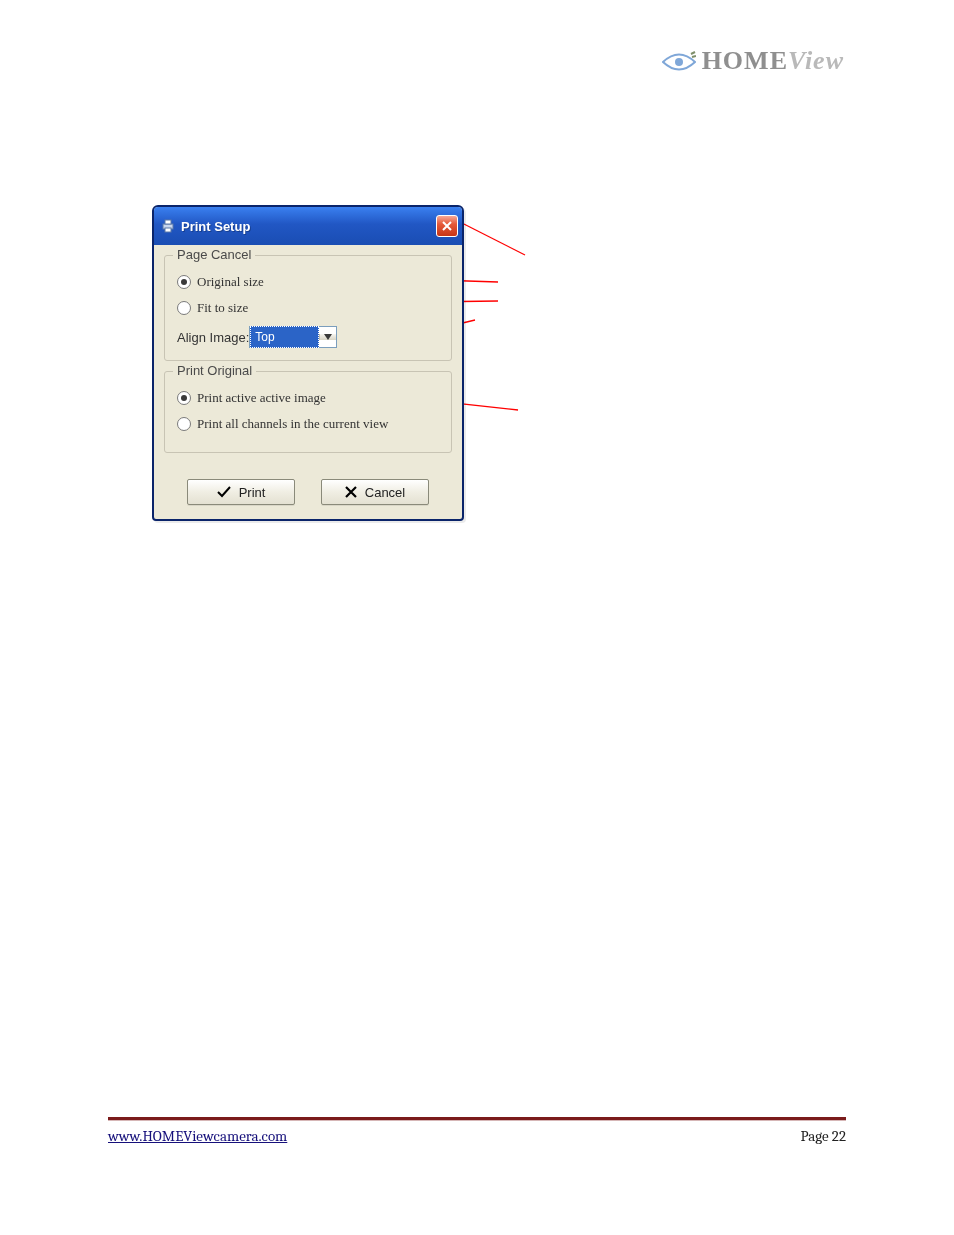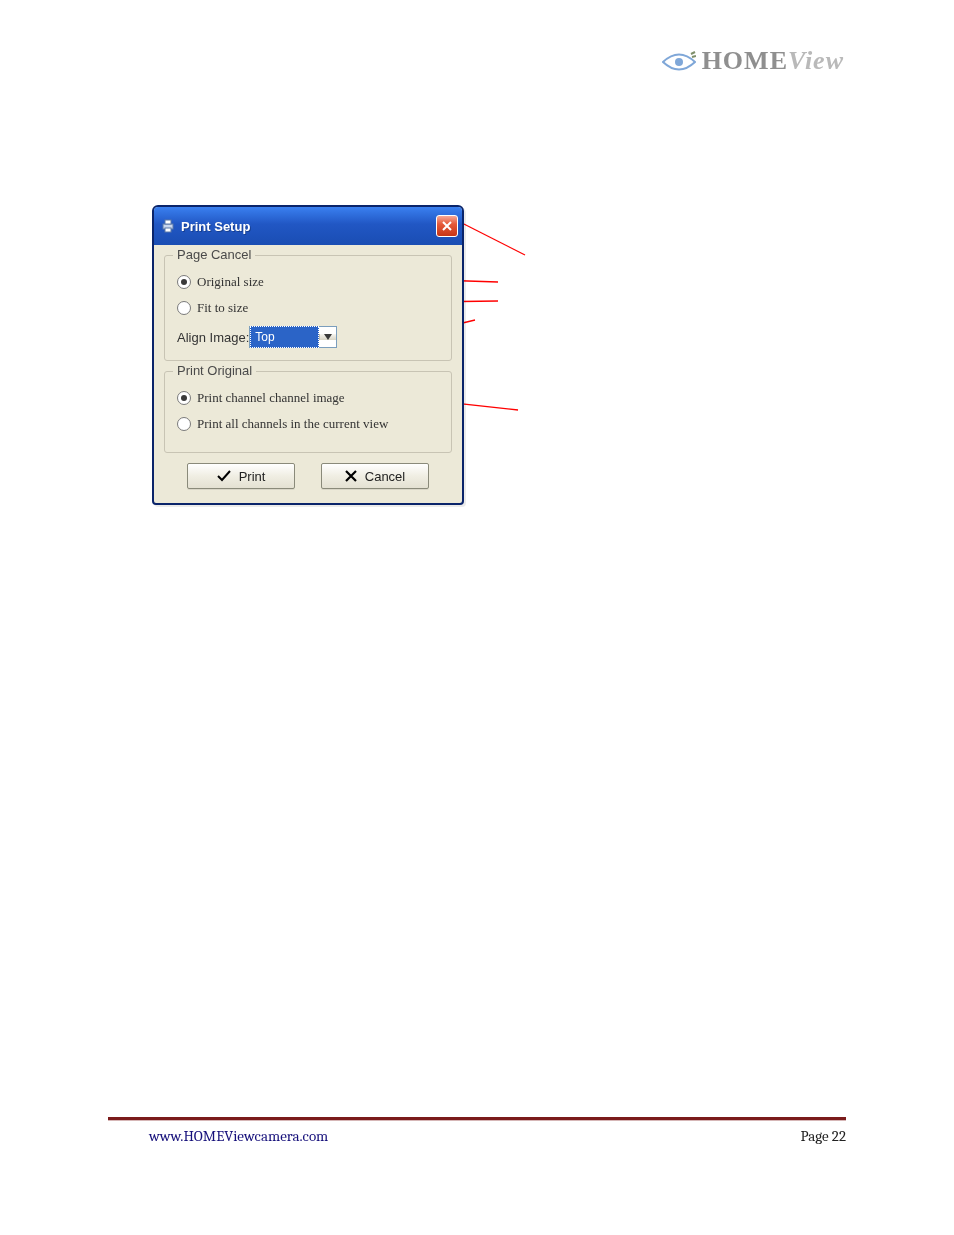--- a/index.html
+++ b/index.html
@@ -200,20 +200,21 @@
     min-width: 86px;
     height: 24px;
     padding: 0 10px;
     border: 1px solid #8a8a7a;
     border-radius: 2px;
     background: linear-gradient(to bottom, #ffffff 0%, #f0eee3 50%, #e4e1d2 100%);
     color: #222;
     cursor: pointer;
     font-size: 13px;
     box-shadow: 0 1px 0 rgba(0,0,0,0.08);
+    margin-top: 16px;
   }
 
   
   .footer {
     position: absolute;
     left: 108px;
     right: 108px;
     bottom: 90px;
   }
   .footer-rule {
@@ -224,22 +225,22 @@
   }
   .footer-row {
     display: flex;
     justify-content: space-between;
     font-family: Cambria, Georgia, "Times New Roman", serif;
     font-size: 15px;
     color: #222;
   }
   .footer-url {
     color: #16107b;
-    cursor: pointer;
-    margin-left: 41px;
+    text-decoration: underline;
+    cursor: pointer;
   }
 </style>
 </head>
 <body>
 
 <div class="logo-area">
   <span class="logo-eye">
     <svg width="34" height="22" viewBox="0 0 34 22">
       <path d="M1 11 Q17 -4 33 11 Q17 26 1 11 Z" fill="none" stroke="#7fa7d8" stroke-width="2"></path>
       <circle cx="17" cy="11" r="4" fill="#7fa7d8"></circle>
@@ -305,21 +306,21 @@
             </span>
           </span>
         </div>
       </div>
 
       <div class="groupbox">
         <span class="group-legend">Print Original</span>
 
         <div class="radio-row">
           <span class="radio checked"></span>
-          <span>Print channel channel image</span>
+          <span>Print active active image</span>
         </div>
 
         <div class="radio-row" style="margin-bottom:8px">
           <span class="radio"></span>
           <span>Print all channels in the current view</span>
         </div>
       </div>
 
       <div class="button-row">
         <span class="btn">

